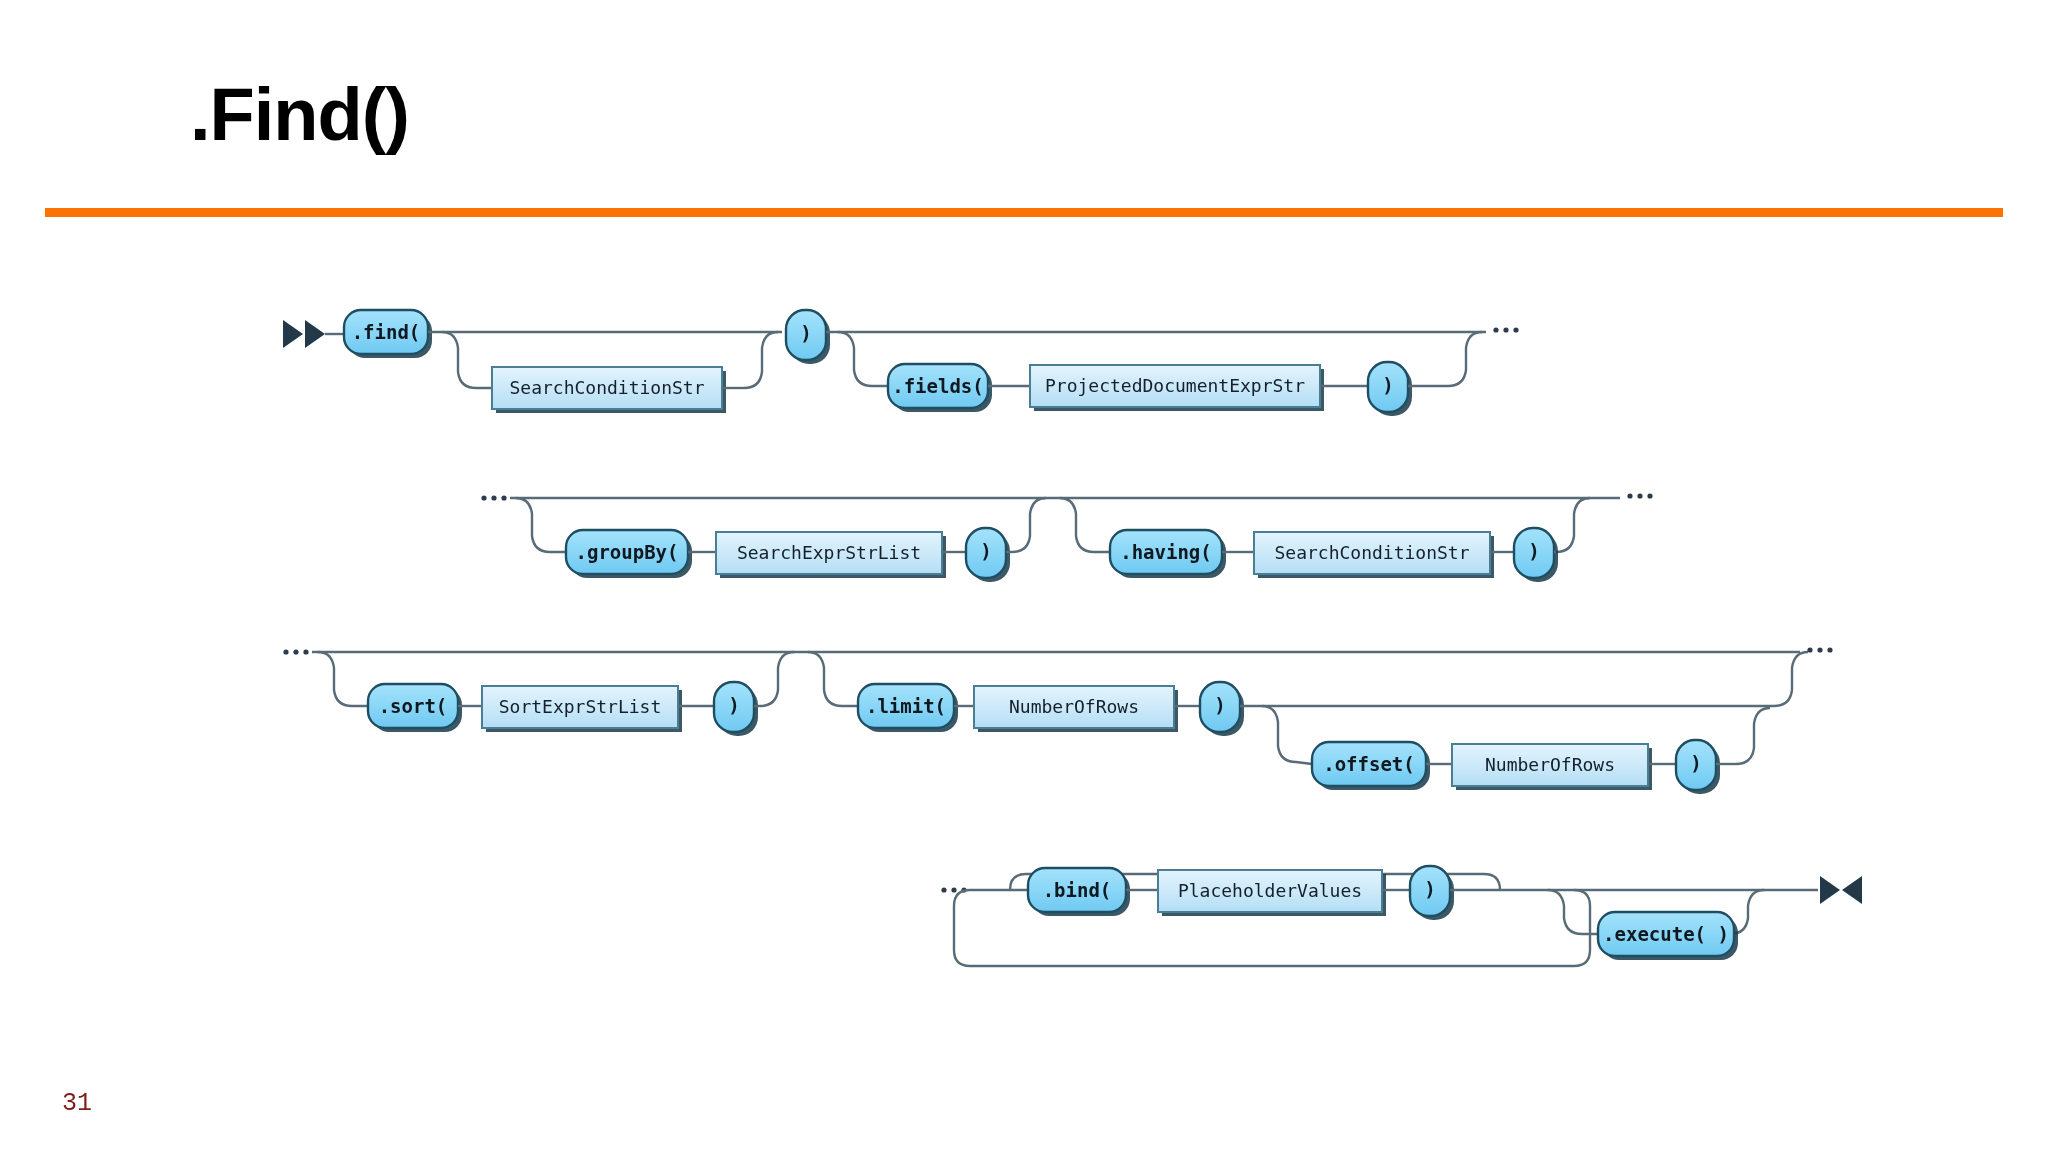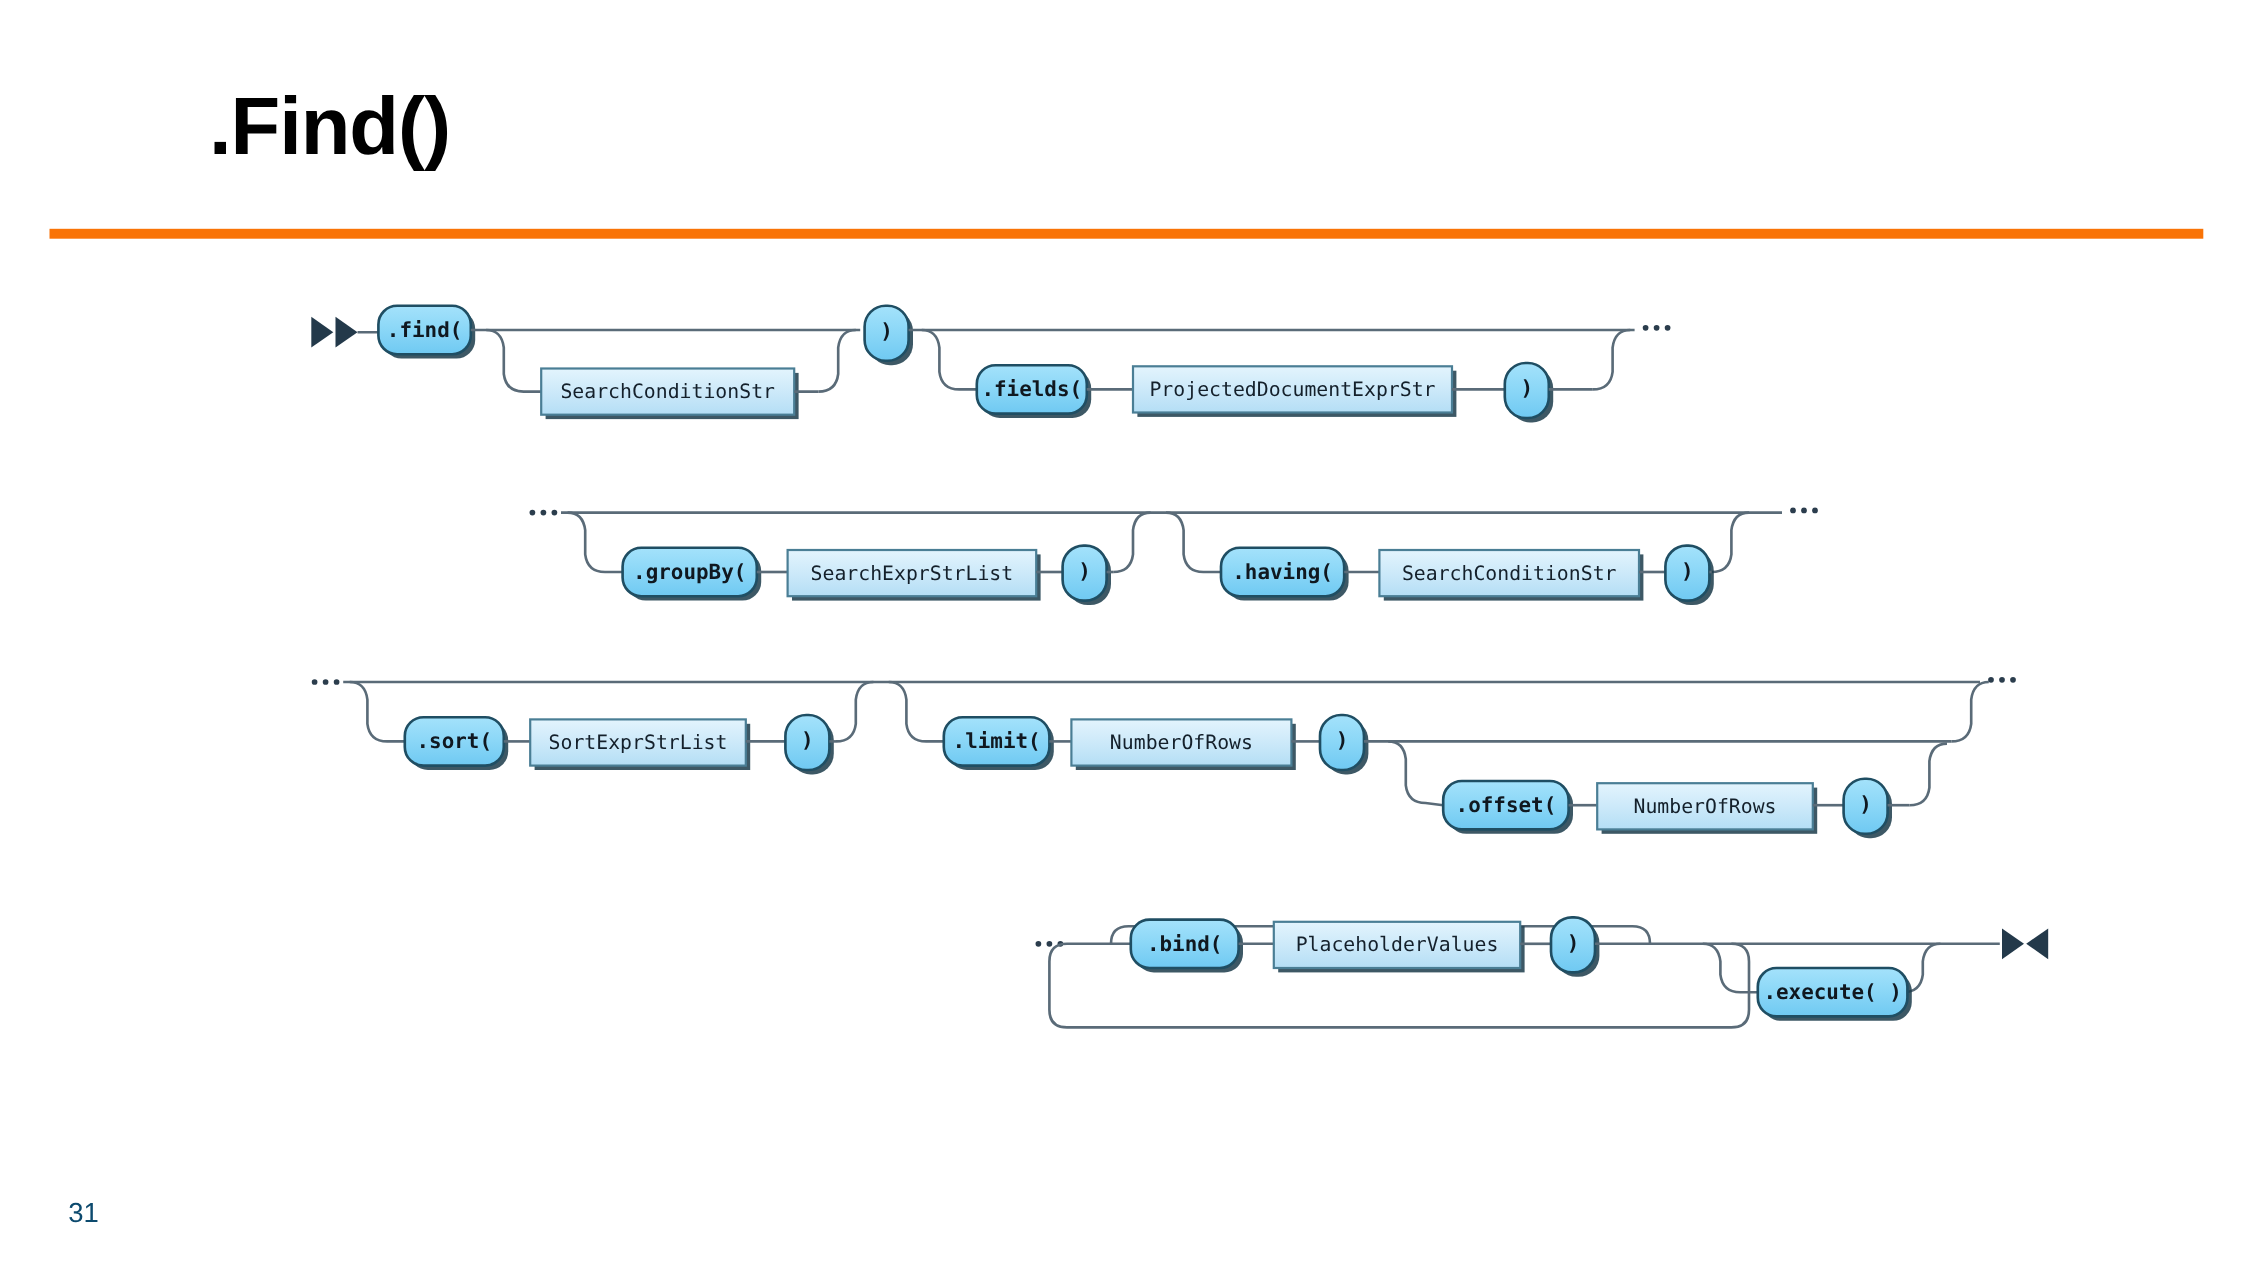--- a/index.html
+++ b/index.html
@@ -28,22 +28,22 @@
     left:45px; top:208px;
     width:1958px; height:9px;
     background:#F97306;
   }
 
   
   .pagenum{
     position:absolute;
     left:62px; top:1089px;
     font-size:25px;
-    color:#0c4a6e;
-    font-family:Liberation Sans, sans-serif;
+    color:#7f1d1d;
+    font-family:Liberation Mono, monospace;
   }
 
   
   .logo{
     position:absolute;
     left:1706px; top:1062px;
     width:300px; height:64px;
   }
   .logo-mark{
     position:absolute;left:0;top:0;width:62px;height:62px;
@@ -52,21 +52,21 @@
     position:absolute;left:82px;top:12px;
     font-size:33px;font-weight:bold;letter-spacing:7px;
     color:#2f2f35;
     font-family:"Liberation Sans", sans-serif;
     white-space:nowrap;
   }
 
   
   .diagram{
     position:absolute;
-    left:0px; top:232px;
+    left:0px; top:264px;
     width:2019px; height:760px;
   }
   svg{display:block;}
   .rr-line{fill:none;stroke:#5a6b78;stroke-width:2.4;}
   .rr-dots{fill:#2b3d4d;}
   .rr-arrow{fill:#23394a;}
   .term-text{
     font-family:"DejaVu Sans Mono","Liberation Mono",monospace;
     font-size:19px;font-weight:bold;fill:#101820;
     text-anchor:middle;dominant-baseline:middle;

